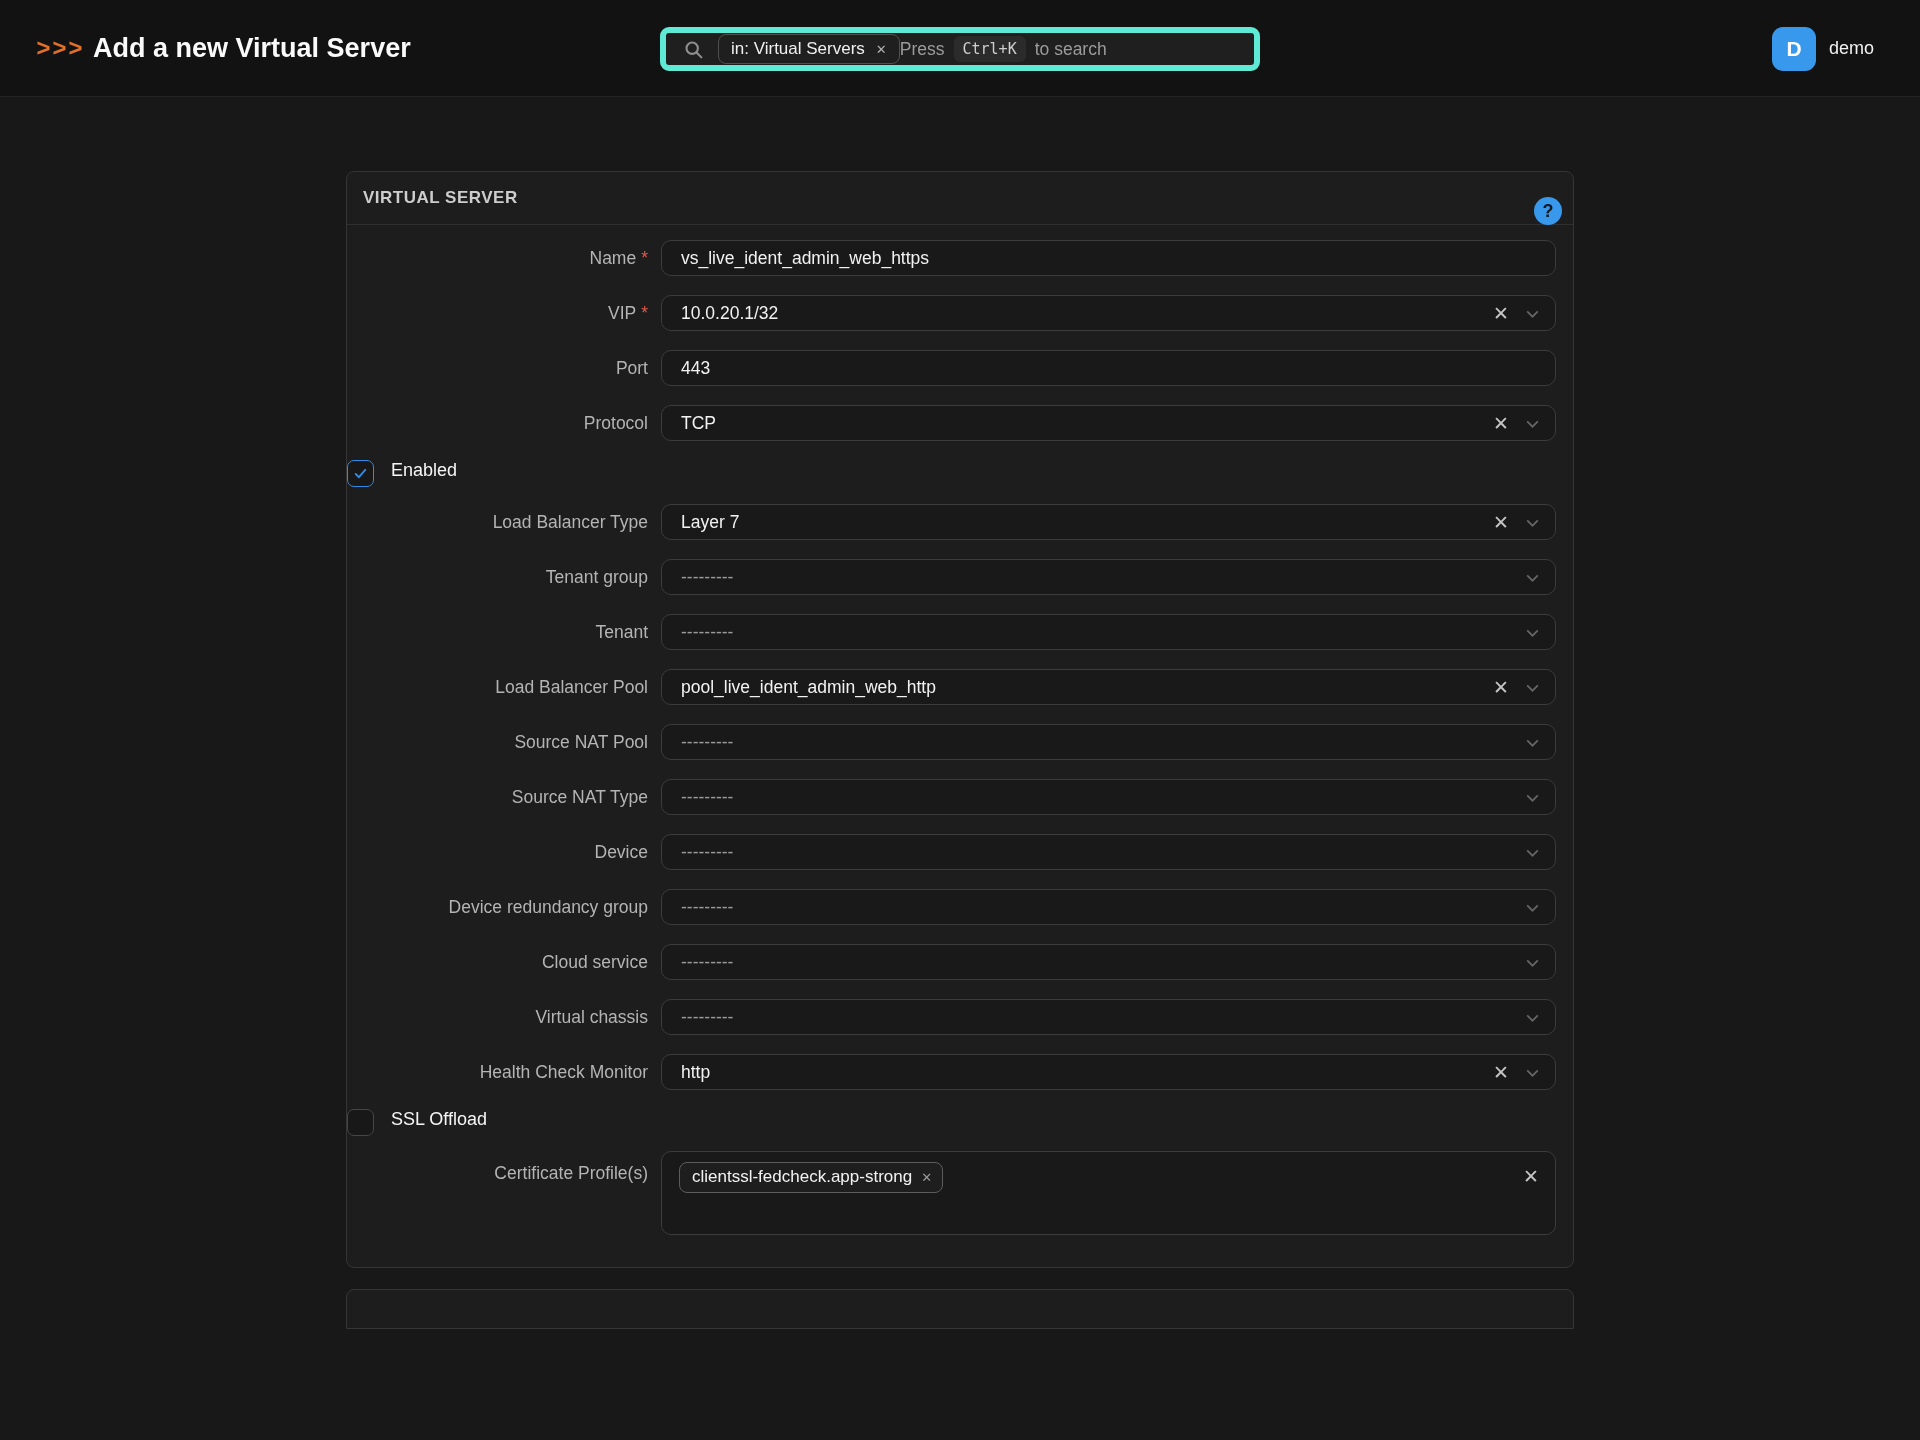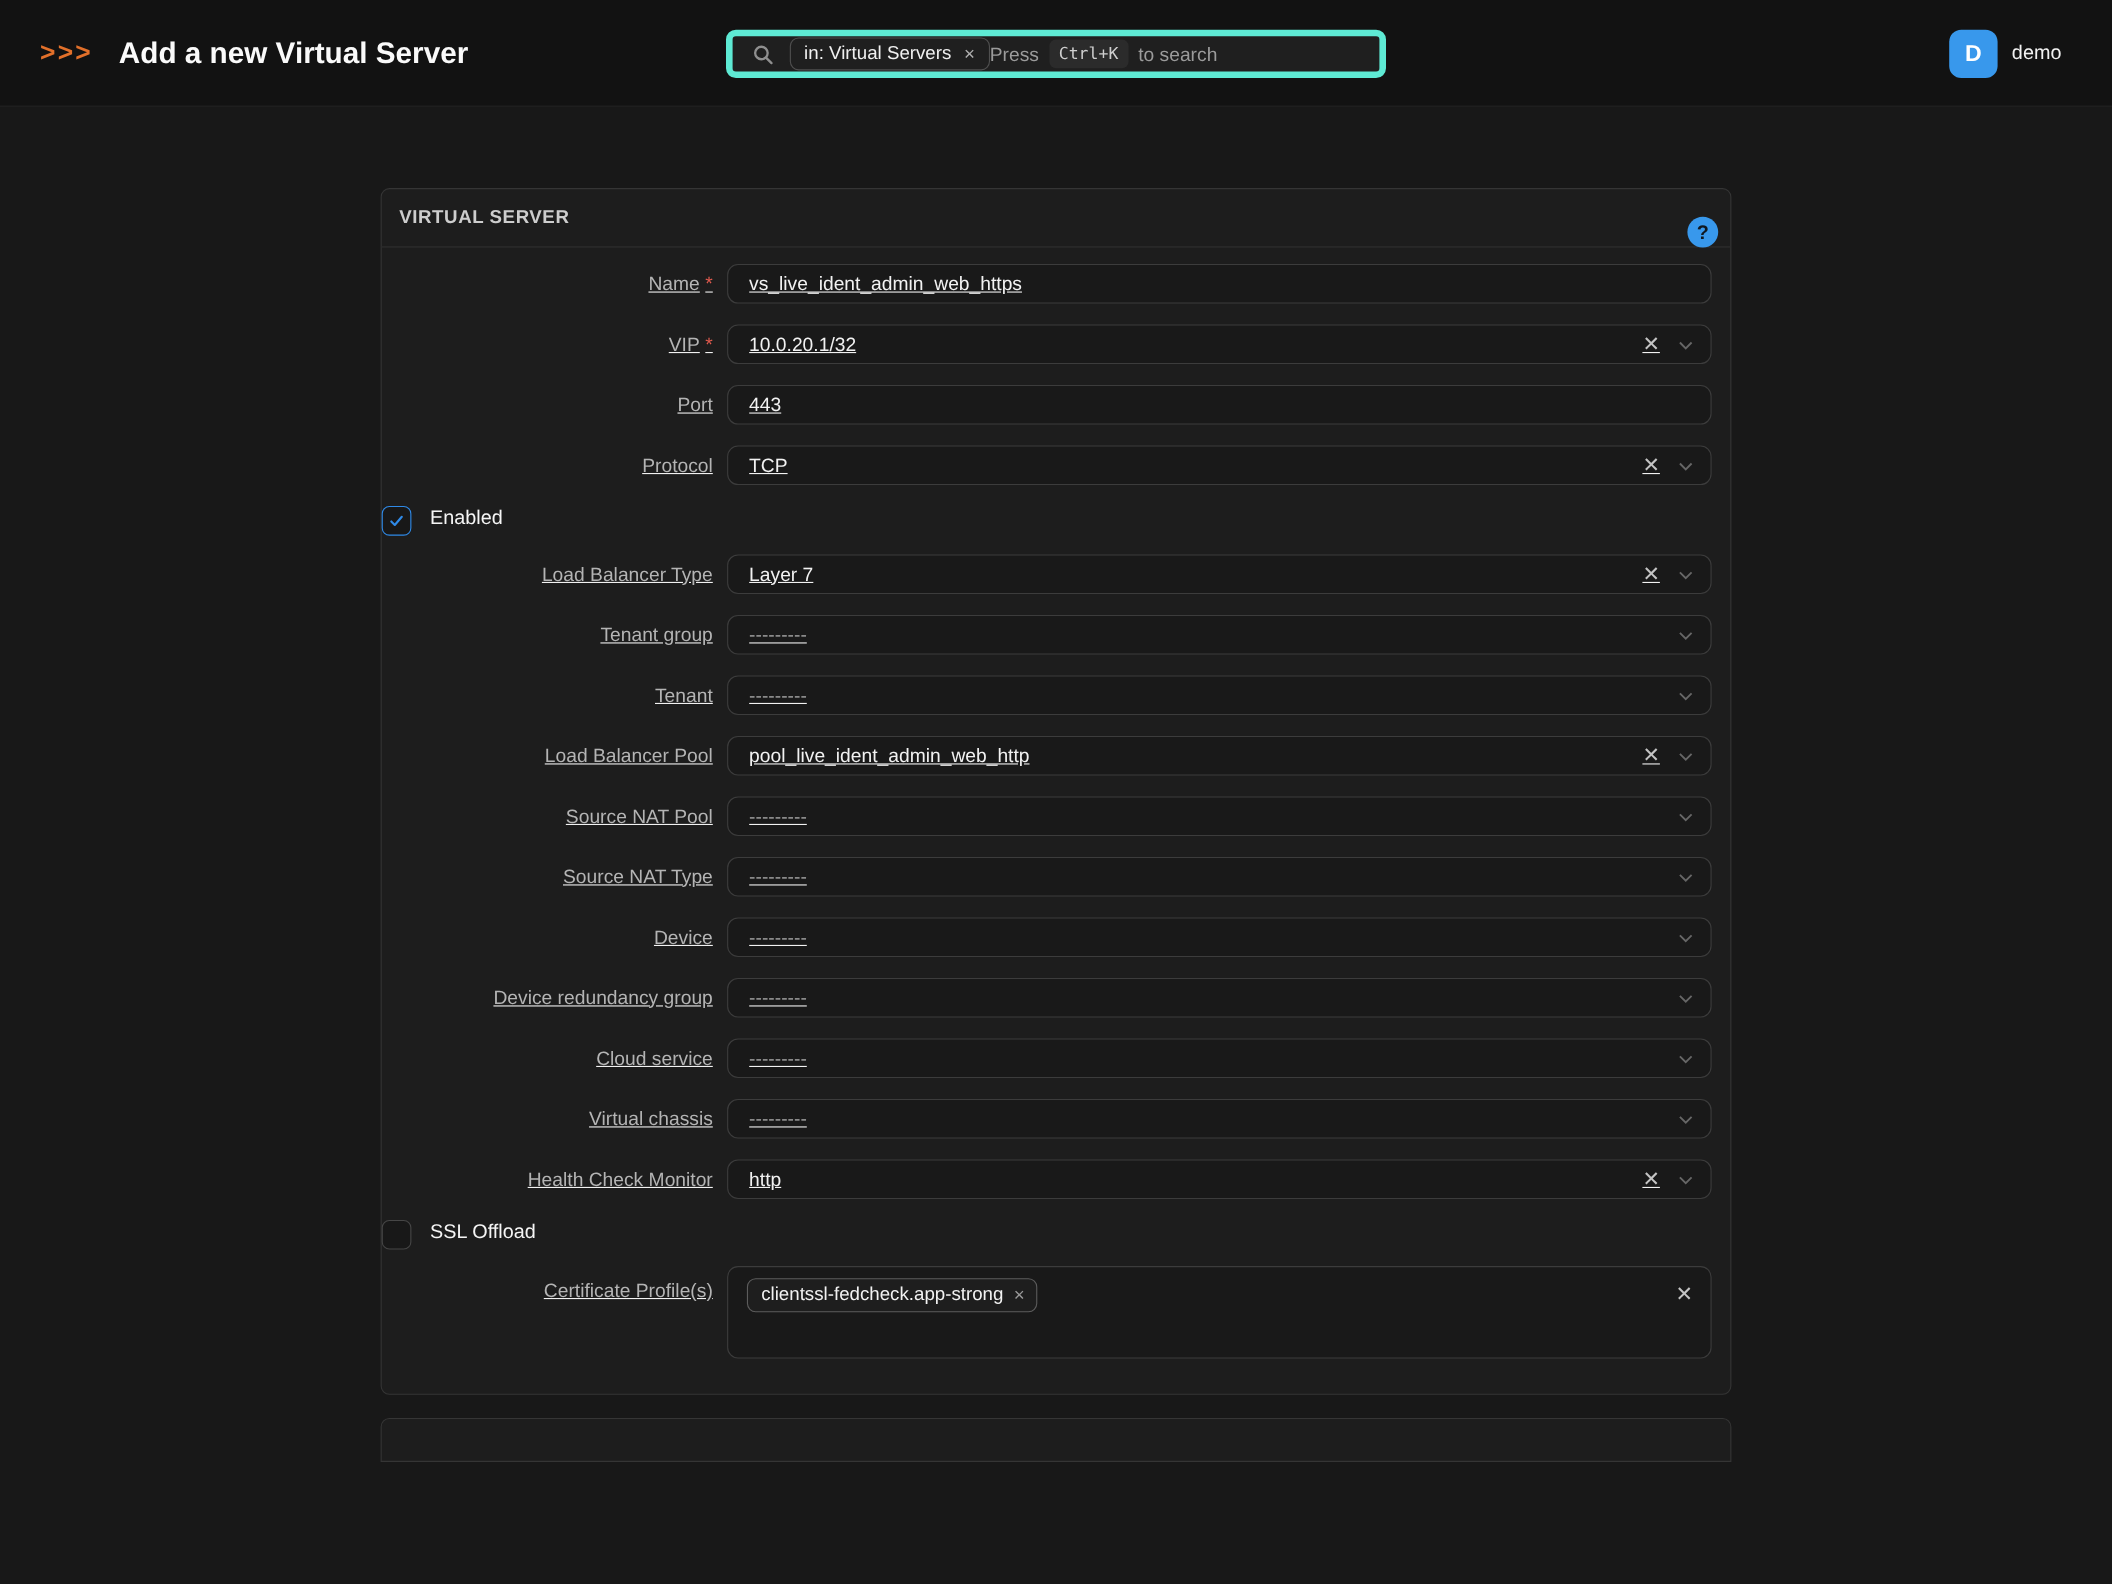--- a/index.html
+++ b/index.html
@@ -22,21 +22,21 @@
   .logo {
     margin-left: 36px;
     color: #e2702a;
     font-size: 24px;
     font-weight: 700;
     letter-spacing: 2px;
     font-style: italic;
     user-select: none;
   }
   .page-title {
-    margin-left: 24px;
+    margin-left: 9px;
     font-size: 27px;
     font-weight: 700;
     color: #fafafa;
   }
   .searchbox {
     position: absolute;
     left: 660px; top: 27px;
     width: 600px; height: 44px;
     background: #1f1f1f;
     border: 6px solid #5eead4;
@@ -110,21 +110,21 @@
     padding-left: 16px;
     border-bottom: 1px solid #303030;
     font-size: 17px;
     font-weight: 700;
     letter-spacing: 0.5px;
     color: #cdcdcd;
     text-transform: uppercase;
   }
   .panel-body { padding: 15px 17px 32px 0; }
 
-  .frow { display: flex; align-items: center; margin-bottom: 19px; text-decoration: underline; }
+  .frow { display: flex; align-items: center; margin-bottom: 19px; }
   .flabel {
     width: 301px;
     margin-right: 13px;
     text-align: right;
     font-size: 17.5px;
     color: #b4b4b4;
     white-space: nowrap;
   }
   .req { color: #e05a4e; margin-left: 5px; }
 

